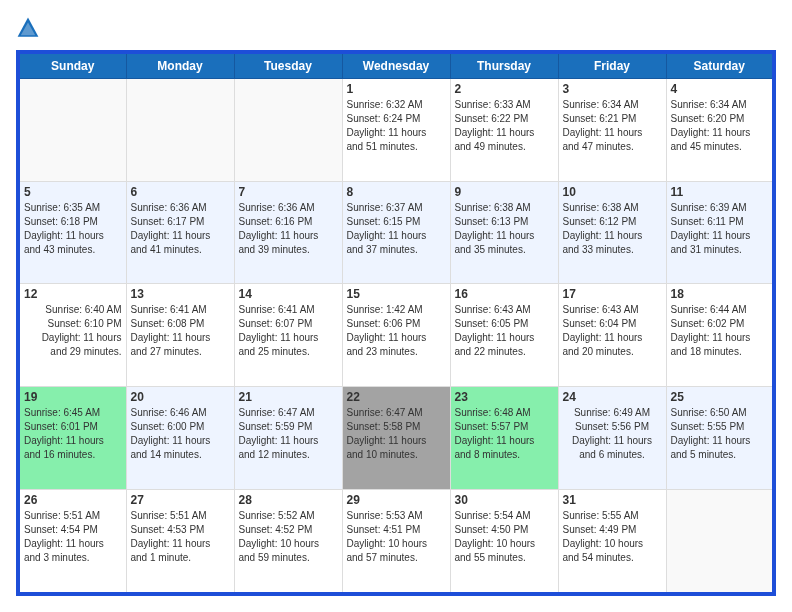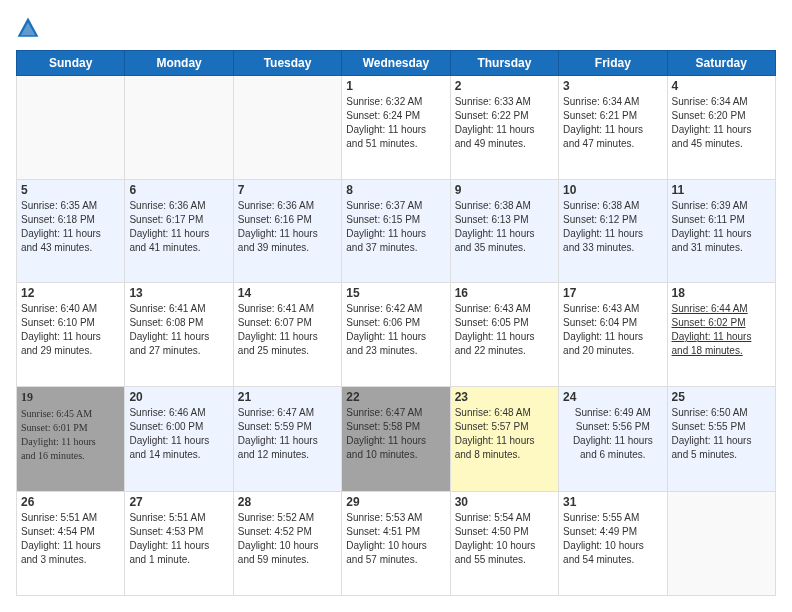--- a/index.html
+++ b/index.html
@@ -54,21 +54,21 @@
       font-size: 32px;
       font-weight: bold;
       color: #333;
     }
     .location {
       font-size: 16px;
       color: #555;
     }
     .calendar {
       flex: 1;
-      border: 1px solid #1d4ed8;
+      border: 4px solid #1d4ed8;
       border-collapse: collapse;
       width: 100%;
       table-layout: fixed;
     }
     .calendar th {
       background: #1a6fbc;
       color: #fff;
       text-align: center;
       padding: 5px 2px;
       font-size: 12px;
@@ -217,70 +217,70 @@
             <span class="day-num">11</span>
             <div class="day-info" style="white-space: pre-line;">Sunrise: 6:39 AM
 Sunset: 6:11 PM
 Daylight: 11 hours
 and 31 minutes.</div>
           </td>
         </tr>
         <tr>
           <td>
             <span class="day-num">12</span>
-            <div class="day-info" style="white-space: pre-line;">Sunrise: 6:40 AM
+            <div class="day-info" style="white-space: pre-line; text-align: right;">Sunrise: 6:40 AM
 Sunset: 6:10 PM
 Daylight: 11 hours
 and 29 minutes.</div>
           </td>
           <td>
             <span class="day-num">13</span>
             <div class="day-info" style="white-space: pre-line;">Sunrise: 6:41 AM
 Sunset: 6:08 PM
 Daylight: 11 hours
 and 27 minutes.</div>
           </td>
           <td>
             <span class="day-num">14</span>
             <div class="day-info" style="white-space: pre-line;">Sunrise: 6:41 AM
 Sunset: 6:07 PM
 Daylight: 11 hours
 and 25 minutes.</div>
           </td>
           <td>
             <span class="day-num">15</span>
-            <div class="day-info" style="white-space: pre-line;">Sunrise: 6:42 AM
+            <div class="day-info" style="white-space: pre-line;">Sunrise: 1:42 AM
 Sunset: 6:06 PM
 Daylight: 11 hours
 and 23 minutes.</div>
           </td>
           <td>
             <span class="day-num">16</span>
             <div class="day-info" style="white-space: pre-line;">Sunrise: 6:43 AM
 Sunset: 6:05 PM
 Daylight: 11 hours
 and 22 minutes.</div>
           </td>
           <td>
             <span class="day-num">17</span>
             <div class="day-info" style="white-space: pre-line;">Sunrise: 6:43 AM
 Sunset: 6:04 PM
 Daylight: 11 hours
 and 20 minutes.</div>
           </td>
           <td>
             <span class="day-num">18</span>
-            <div class="day-info" style="white-space: pre-line; text-decoration: underline;">Sunrise: 6:44 AM
+            <div class="day-info" style="white-space: pre-line;">Sunrise: 6:44 AM
 Sunset: 6:02 PM
 Daylight: 11 hours
 and 18 minutes.</div>
           </td>
         </tr>
         <tr>
-          <td style="background: #a3a3a3; font-family: Liberation Serif, serif;">
+          <td style="background: #86efac;">
             <span class="day-num">19</span>
             <div class="day-info" style="white-space: pre-line;">Sunrise: 6:45 AM
 Sunset: 6:01 PM
 Daylight: 11 hours
 and 16 minutes.</div>
           </td>
           <td style="background: rgb(238, 244, 255);">
             <span class="day-num">20</span>
             <div class="day-info" style="white-space: pre-line;">Sunrise: 6:46 AM
 Sunset: 6:00 PM
@@ -294,21 +294,21 @@
 Daylight: 11 hours
 and 12 minutes.</div>
           </td>
           <td style="background: #a3a3a3;">
             <span class="day-num">22</span>
             <div class="day-info" style="white-space: pre-line;">Sunrise: 6:47 AM
 Sunset: 5:58 PM
 Daylight: 11 hours
 and 10 minutes.</div>
           </td>
-          <td style="background: #fef9c3;">
+          <td style="background: #86efac;">
             <span class="day-num">23</span>
             <div class="day-info" style="white-space: pre-line;">Sunrise: 6:48 AM
 Sunset: 5:57 PM
 Daylight: 11 hours
 and 8 minutes.</div>
           </td>
           <td style="background: rgb(238, 244, 255);">
             <span class="day-num">24</span>
             <div class="day-info" style="white-space: pre-line; text-align: center;">Sunrise: 6:49 AM
 Sunset: 5:56 PM

